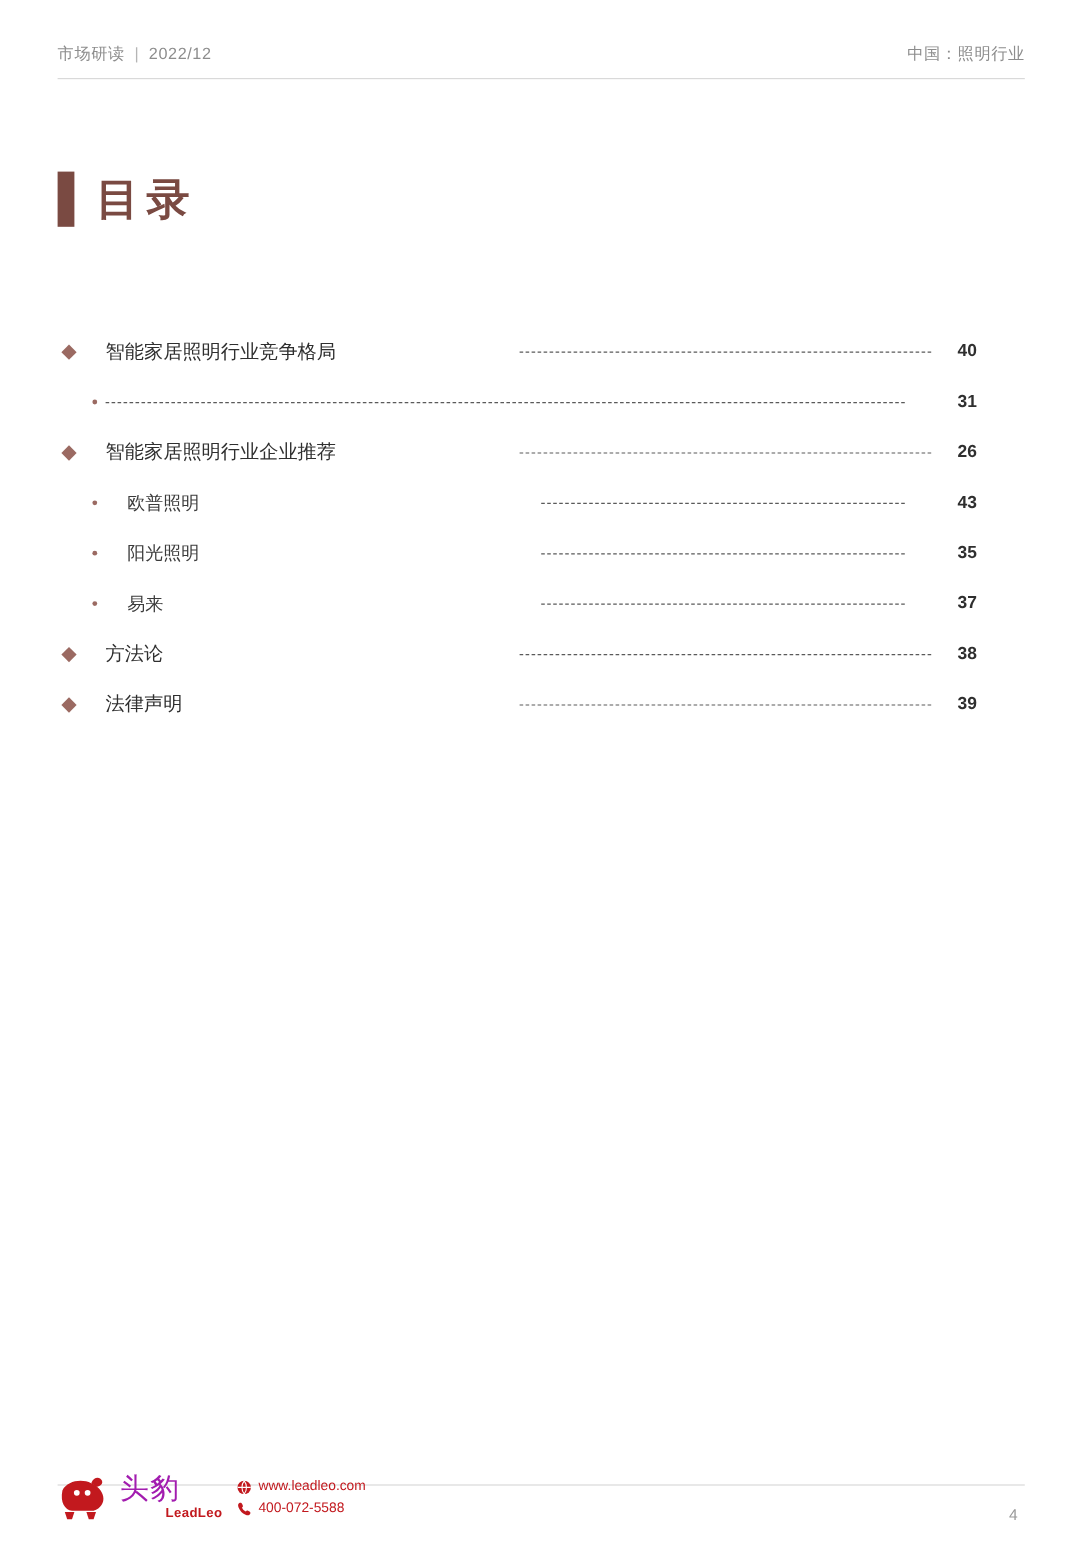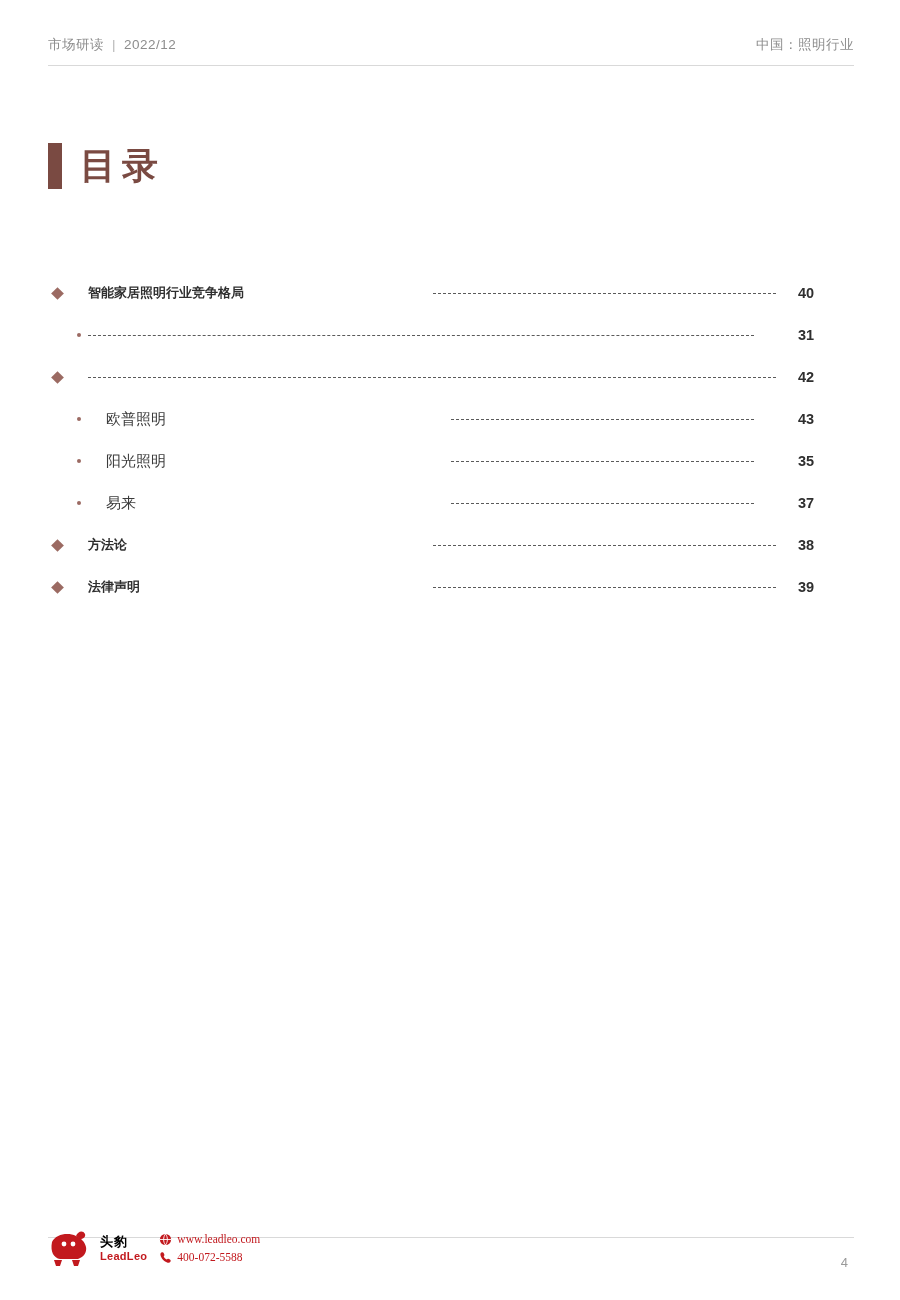--- a/index.html
+++ b/index.html
@@ -127,22 +127,22 @@
     background: #9b6a62;
     border-radius: 50%;
     display: inline-block;
   }
   .label-cell {
     flex: 0 0 345px;
     font-size: 15px;
     color: #3b3b3b;
   }
   .label-cell.bold {
-    font-weight: bold;
-    font-size: 13px;
+    font-weight: normal;
+    font-size: 16px;
     color: #2f2f2f;
   }
   .label-cell.sub {
     font-weight: normal;
     font-size: 15px;
     color: #3b3b3b;
     padding-left: 18px;
   }
   .leader-cell {
     flex: 1 1 auto;
@@ -196,40 +196,40 @@
   .logo-mark svg {
     display: block;
   }
   .logo-word {
     display: flex;
     flex-direction: column;
     line-height: 1;
     margin-right: 4px;
   }
   .logo-cn {
-    font-size: 13px;
-    font-weight: bold;
-    color: #000000;
+    font-size: 24px;
+    font-weight: normal;
+    color: #a21caf;
     letter-spacing: 1px;
   }
   .logo-en {
     font-size: 11px;
     font-weight: bold;
     color: #c2191e;
     letter-spacing: 0.3px;
     margin-top: 3px;
+    margin-left: 38px;
   }
   .logo-contact {
     display: flex;
     flex-direction: column;
     justify-content: center;
     gap: 5px;
     font-size: 11.5px;
     color: #c2191e;
-    font-family: Liberation Serif, serif;
   }
   .contact-line {
     display: flex;
     align-items: center;
     gap: 5px;
   }
   .contact-ic {
     width: 13px;
     height: 13px;
     flex: 0 0 13px;
@@ -283,24 +283,25 @@
       <div class="leader-cell short">
           <span class="leader"></span>
         </div>
       <div class="page-cell">31</div>
     </div>
 
     <div class="toc-row level-1">
       <div class="marker-cell">
         <span class="diamond"></span>
       </div>
+      <div class="label-cell bold">智能家居照明行业企业推荐</div>
       <div class="leader-cell">
           <span class="leader"></span>
         </div>
-      <div class="page-cell">42</div>
+      <div class="page-cell">26</div>
     </div>
 
     <div class="toc-row level-2">
       <div class="bullet-cell">
         <span class="dot"></span>
       </div>
       <div class="label-cell sub">欧普照明</div>
       <div class="leader-cell short">
           <span class="leader"></span>
         </div>

